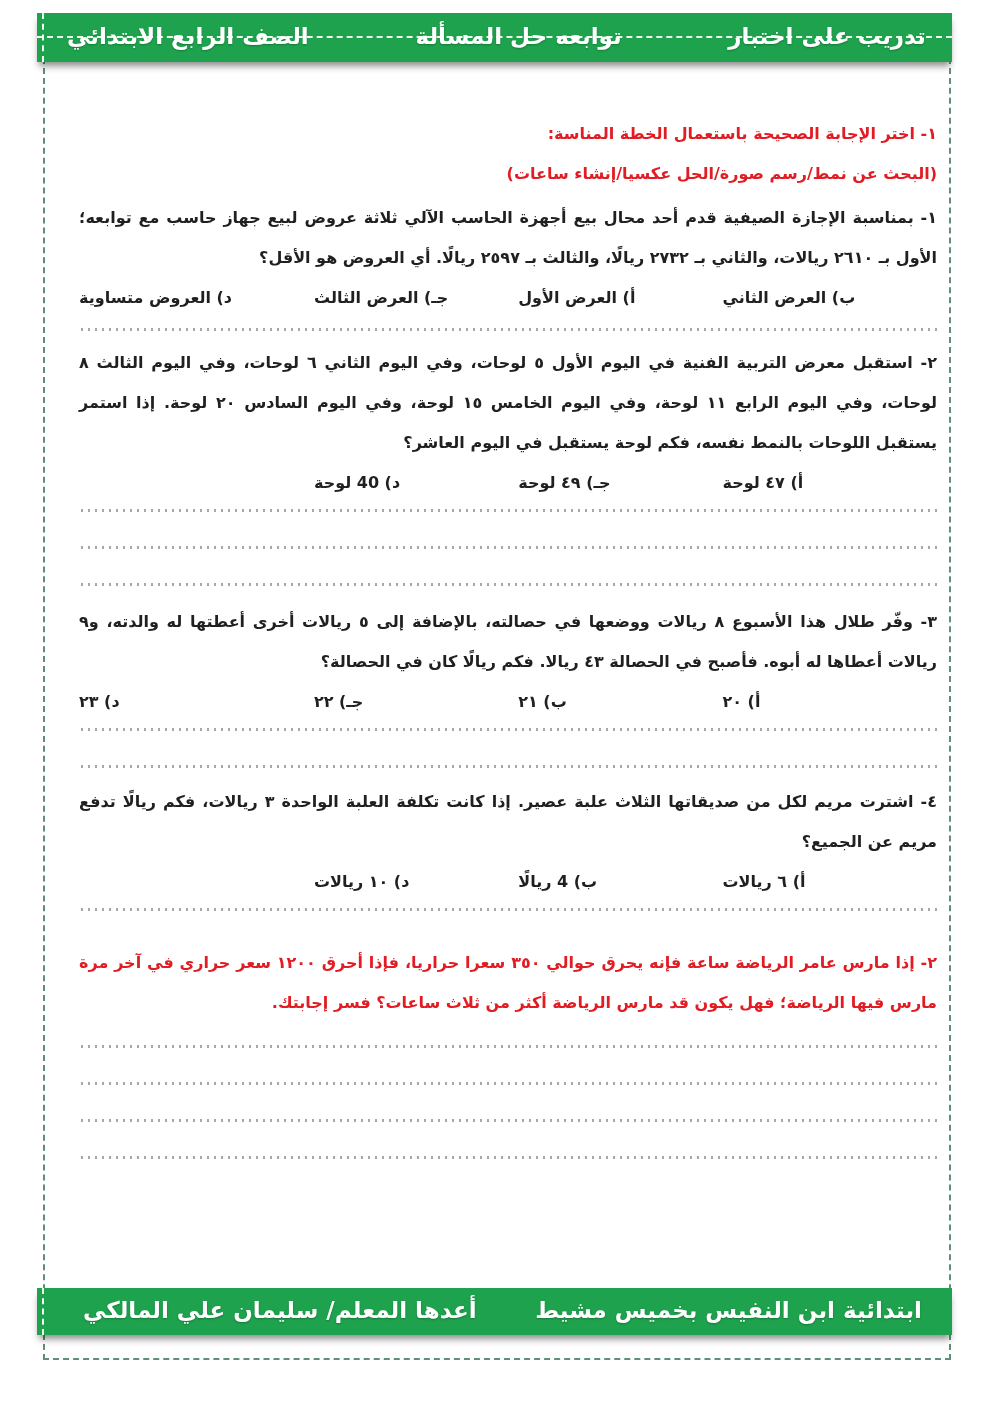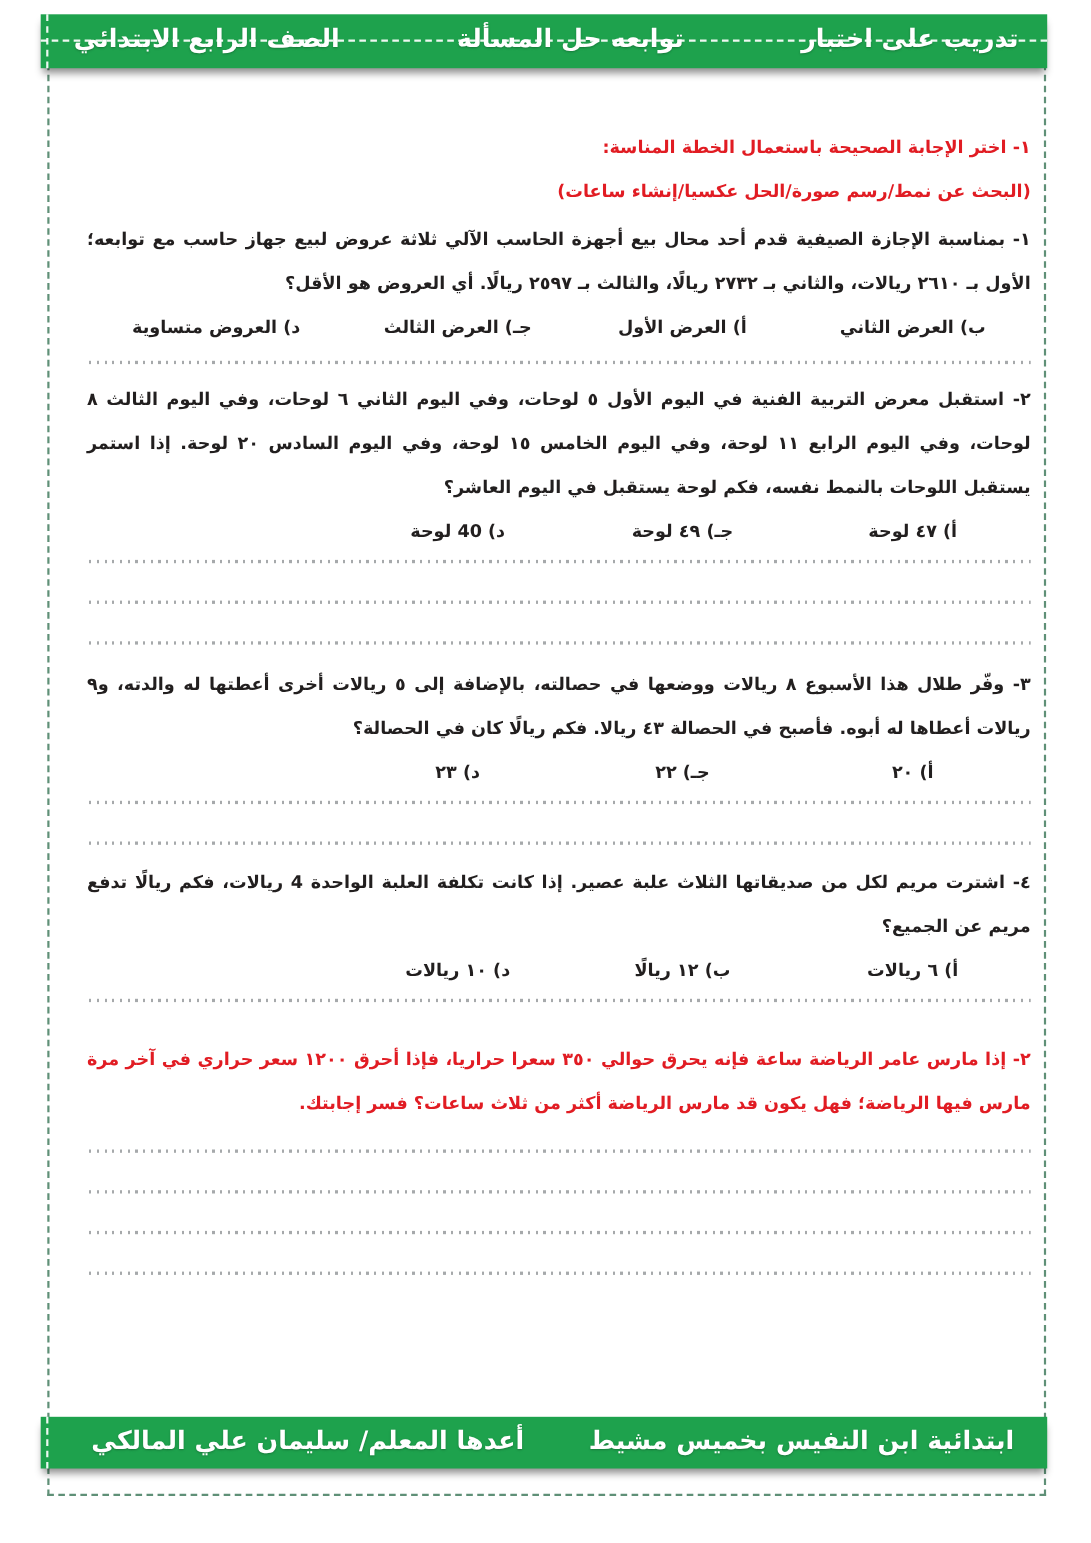--- a/index.html
+++ b/index.html
@@ -53,21 +53,21 @@
   .q {
     margin:0; text-align:justify; text-align-last:right; direction:rtl;
   }
   .q.mt4  { margin-top:4px; }
   .q.red-q{ margin-top:32px; }
 
   .opts {
     display:grid; grid-template-columns:1.05fr 1fr 1fr 1.15fr;
     direction:rtl; line-height:40px;
   }
-  .opts span { text-align:center; white-space:nowrap; }
+  .opts span { text-align:left; white-space:nowrap; }
 
   
   .sep {
     height:3px;
     background-image:repeating-linear-gradient(to left,#a6a9ab 0 2px,transparent 2px 7px);
   }
   .sep.s1  { margin:10px 0 12px; }
   .sep.s2a { margin-top:6px; }
   .sep.s2b { margin-top:34px; }
   .sep.s2c { margin-top:34px; margin-bottom:16px; }
@@ -112,31 +112,32 @@
       <span>د) 40 لوحة</span>
     </div>
 
     <div class="sep s2a"></div>
     <div class="sep s2b"></div>
     <div class="sep s2c"></div>
 
     <p class="q">٣- وفّر طلال هذا الأسبوع ٨ ريالات ووضعها في حصالته، بالإضافة إلى ٥ ريالات أخرى أعطتها له والدته، و٩ ريالات أعطاها له أبوه. فأصبح في الحصالة ٤٣ ريالا. فكم ريالًا كان في الحصالة؟</p>
     <div class="opts">
       <span>أ) ٢٠</span>
+      <span>ب) ٢١</span>
       <span>جـ) ٢٢</span>
       <span>د) ٢٣</span>
     </div>
 
     <div class="sep s3a"></div>
     <div class="sep s3b"></div>
 
-    <p class="q">٤- اشترت مريم لكل من صديقاتها الثلاث علبة عصير. إذا كانت تكلفة العلبة الواحدة 4 ريالات، فكم ريالًا تدفع مريم عن الجميع؟</p>
+    <p class="q">٤- اشترت مريم لكل من صديقاتها الثلاث علبة عصير. إذا كانت تكلفة العلبة الواحدة ٣ ريالات، فكم ريالًا تدفع مريم عن الجميع؟</p>
     <div class="opts">
       <span>أ) ٦ ريالات</span>
-      <span>ب) ١٢ ريالًا</span>
+      <span>ب) 4 ريالًا</span>
       <span>د) ١٠ ريالات</span>
     </div>
 
     <div class="sep s4"></div>
 
     <p class="q red red-q">٢- إذا مارس عامر الرياضة ساعة فإنه يحرق حوالي ٣٥٠ سعرا حراريا، فإذا أحرق ١٢٠٠ سعر حراري في آخر مرة مارس فيها الرياضة؛ فهل يكون قد مارس الرياضة أكثر من ثلاث ساعات؟ فسر إجابتك.</p>
 
     <div class="sep s5a"></div>
     <div class="sep s5b"></div>
     <div class="sep s5c"></div>

